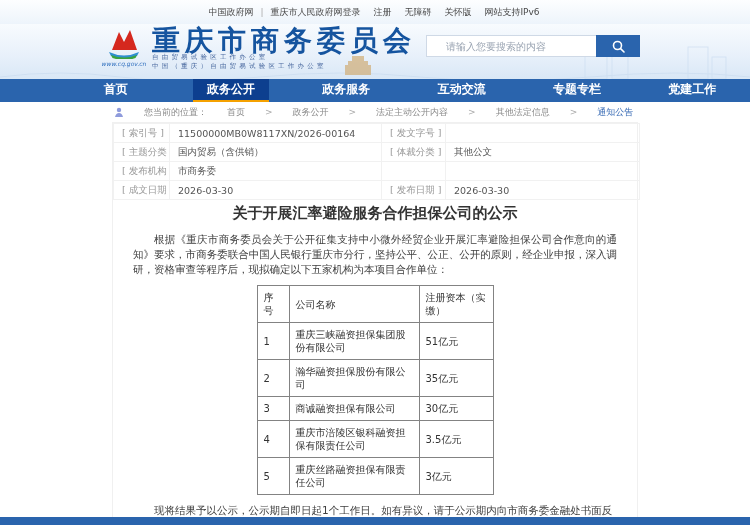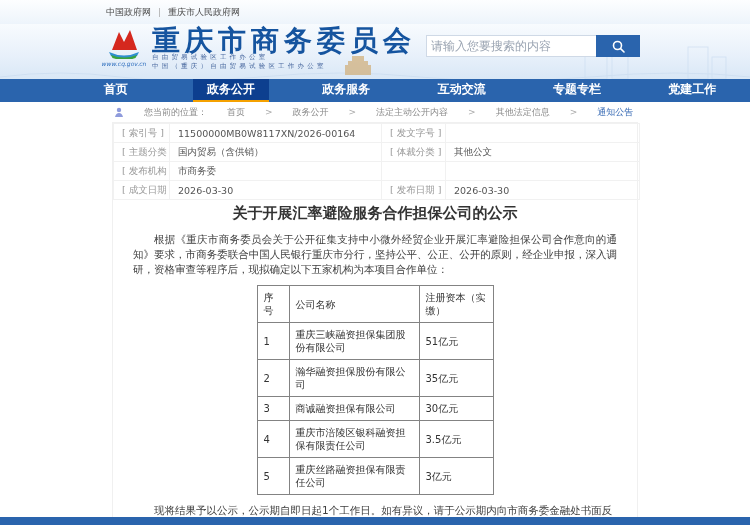--- a/index.html
+++ b/index.html
@@ -4,21 +4,21 @@
 <style>
   html,body{margin:0;padding:0;}
   body{
     width:750px;height:525px;position:relative;overflow:hidden;background:#fff;
     font-family:"DejaVu Sans","Liberation Sans",sans-serif;color:#404040;
   }
   
   .topbar{
     position:absolute;top:0;left:0;width:750px;height:24px;box-sizing:border-box;
     background:linear-gradient(180deg,#fdfeff,#edf4fb);
-    display:flex;justify-content:flex-start;align-items:center;
+    display:flex;justify-content:center;align-items:center;
     padding:0 108px 0 106px;font-size:9px;color:#4a4a4a;
   }
   .topbar .grp{display:flex;align-items:center;gap:7px;}
   .topbar .grp.right{gap:13px;}
   .topbar .lk{cursor:pointer;white-space:nowrap;}
   .topbar .div{color:#aaa;}
   
   .header{
     position:absolute;top:24px;left:0;width:750px;height:55px;
     background:linear-gradient(180deg,#f8fbfe 0%,#e7f0fa 60%,#d9e7f6 100%);
@@ -26,21 +26,21 @@
   .skyline{position:absolute;bottom:0;left:0;width:750px;height:40px;opacity:.65;}
   .logo-wrap{position:absolute;left:103px;top:5px;display:flex;align-items:flex-start;}
   .emblem-col{display:flex;flex-direction:column;align-items:center;width:42px;}
   .site-url{font-size:6px;color:#2f6fbe;font-style:italic;line-height:7px;margin-top:1px;}
   .logo-text{margin-left:7px;}
   .site-title{font-size:28px;font-weight:bold;color:#15549f;letter-spacing:5px;line-height:24px;white-space:nowrap;}
   .site-sub{font-size:6.5px;color:#49699f;letter-spacing:3.2px;line-height:9px;white-space:nowrap;}
   .search{position:absolute;right:110px;top:11px;display:flex;height:22px;}
   .search-input{
     box-sizing:border-box;width:170px;height:22px;border:1px solid #cfd9e6;border-right:none;
-    font-size:12px;padding:0 4px;color:#333;background:#fff;outline:none;
+    font-size:10px;padding:0 19px;color:#333;background:#fff;outline:none;
     font-family:"DejaVu Sans","Liberation Sans",sans-serif;
   }
   .search-input::placeholder{color:#9aa4b2;}
   .search-btn{
     width:44px;height:22px;background:#2a64ad;border:none;cursor:pointer;
     display:flex;align-items:center;justify-content:center;padding:0;
   }
   
   .nav{
     position:absolute;top:79px;left:0;width:750px;height:23px;background:#2a64ad;
@@ -81,20 +81,27 @@
   .bottom-strip{position:absolute;left:0;top:517px;width:750px;height:8px;background:#2a64ad;}
 </style>
 </head>
 <body>
 
 <div class="topbar">
   <div class="grp">
     <span class="lk">中国政府网</span>
     <span class="div">|</span>
     <span class="lk">重庆市人民政府网</span>
+  </div>
+  <div class="grp right">
+    <span class="lk">登录</span>
+    <span class="lk">注册</span>
+    <span class="lk">无障碍</span>
+    <span class="lk">关怀版</span>
+    <span class="lk">网站支持IPv6</span>
   </div>
 </div>
 
 <div class="header">
   <svg class="skyline" viewBox="0 0 750 40" preserveAspectRatio="none">
     <g fill="none" stroke="#c9dbef" stroke-width="1">
       <rect x="585" y="6" width="22" height="34"></rect>
       <rect x="612" y="14" width="16" height="26"></rect>
       <rect x="688" y="8" width="20" height="32"></rect>
       <rect x="712" y="18" width="14" height="22"></rect>

